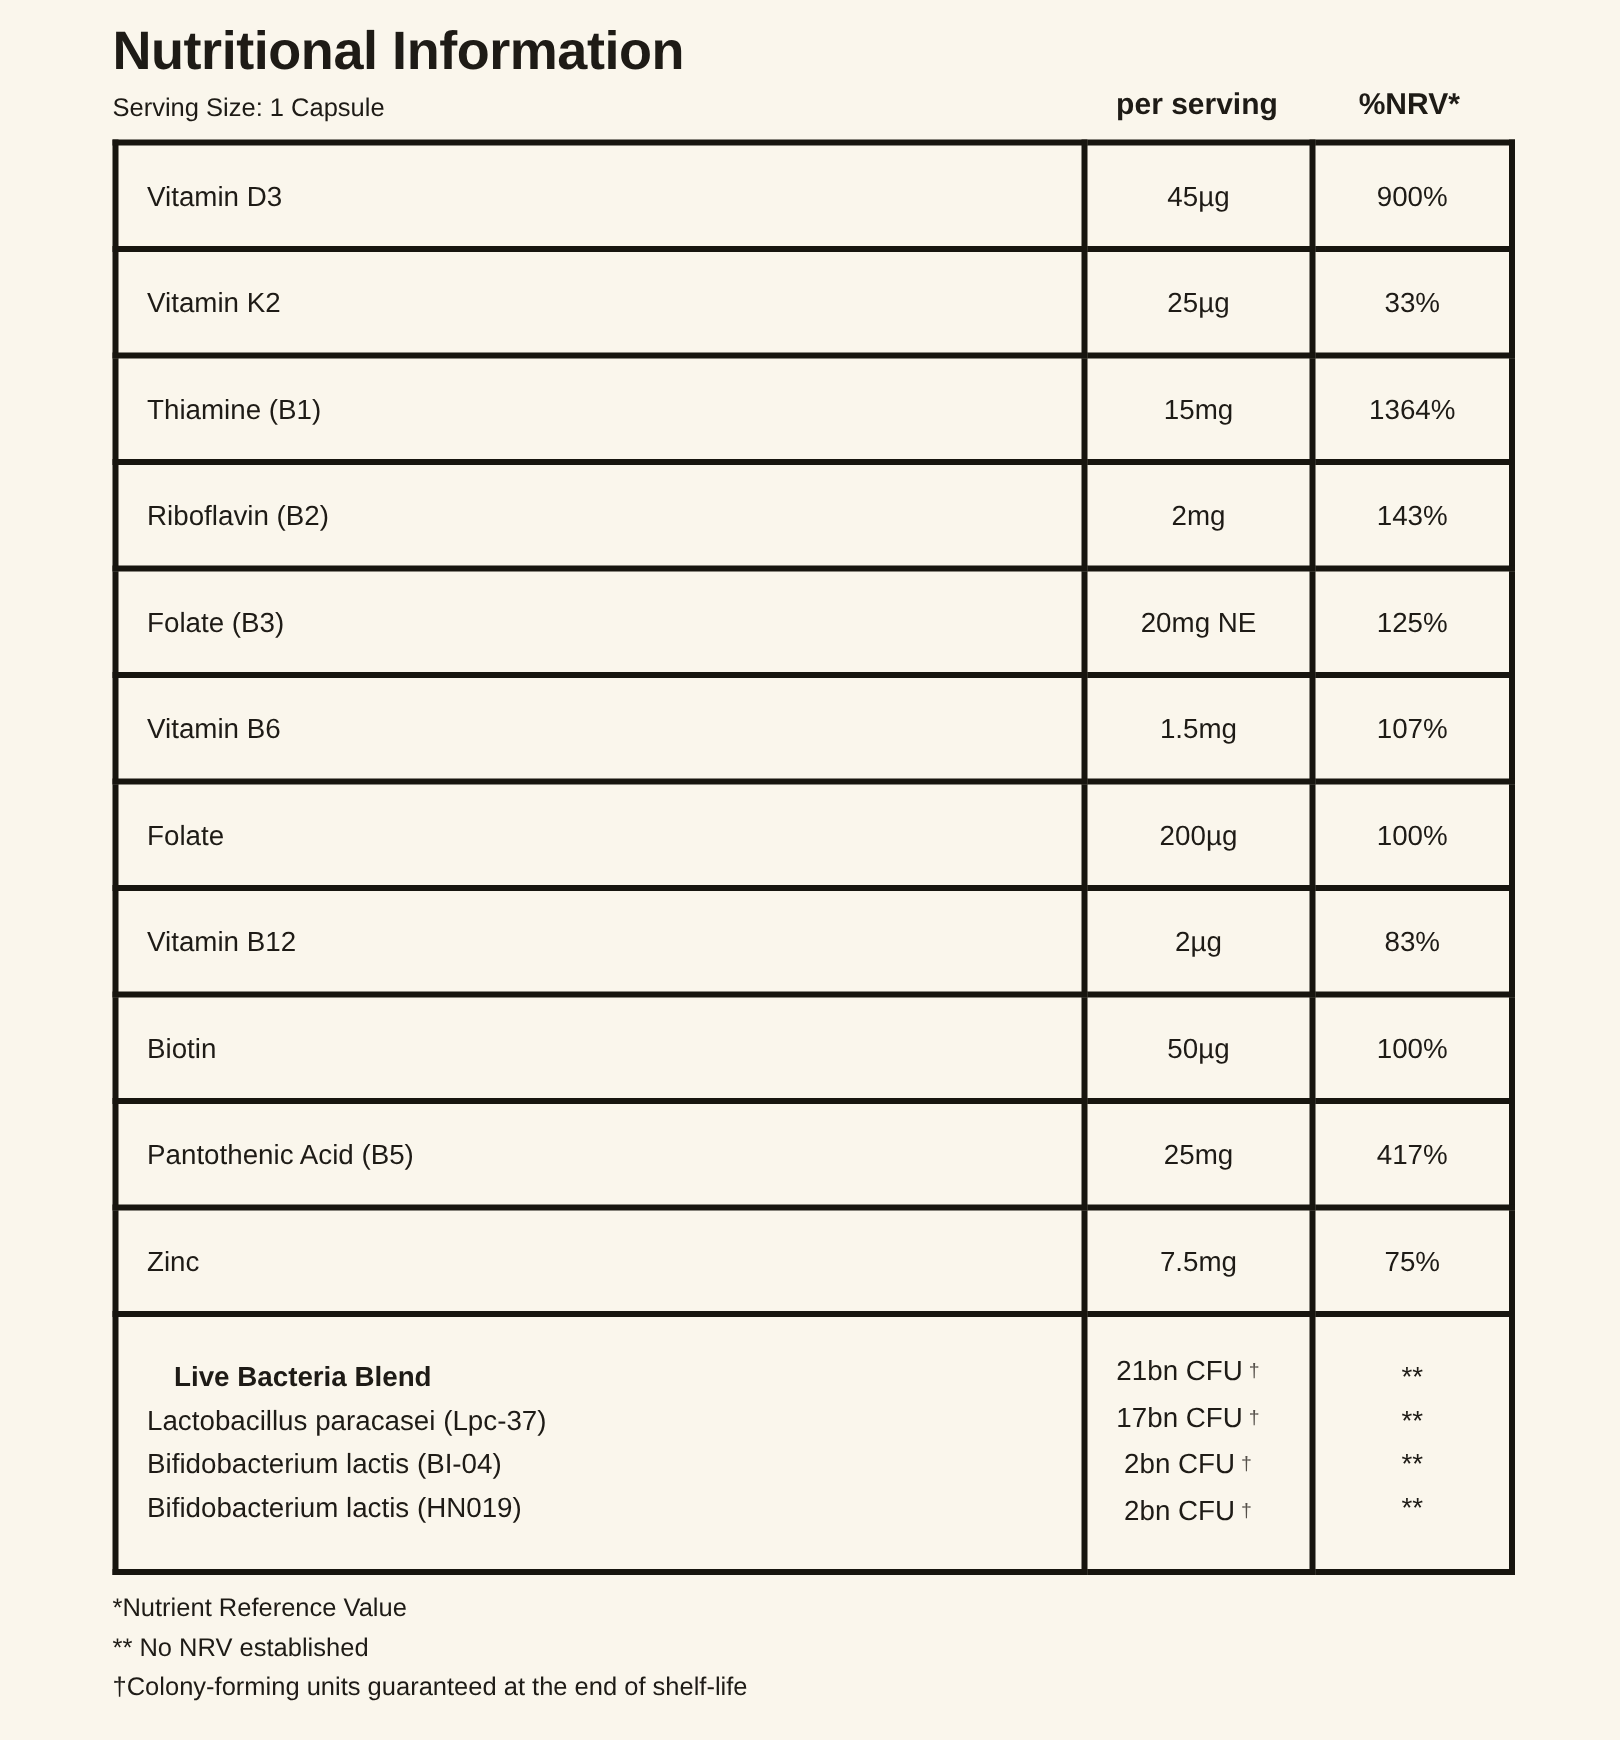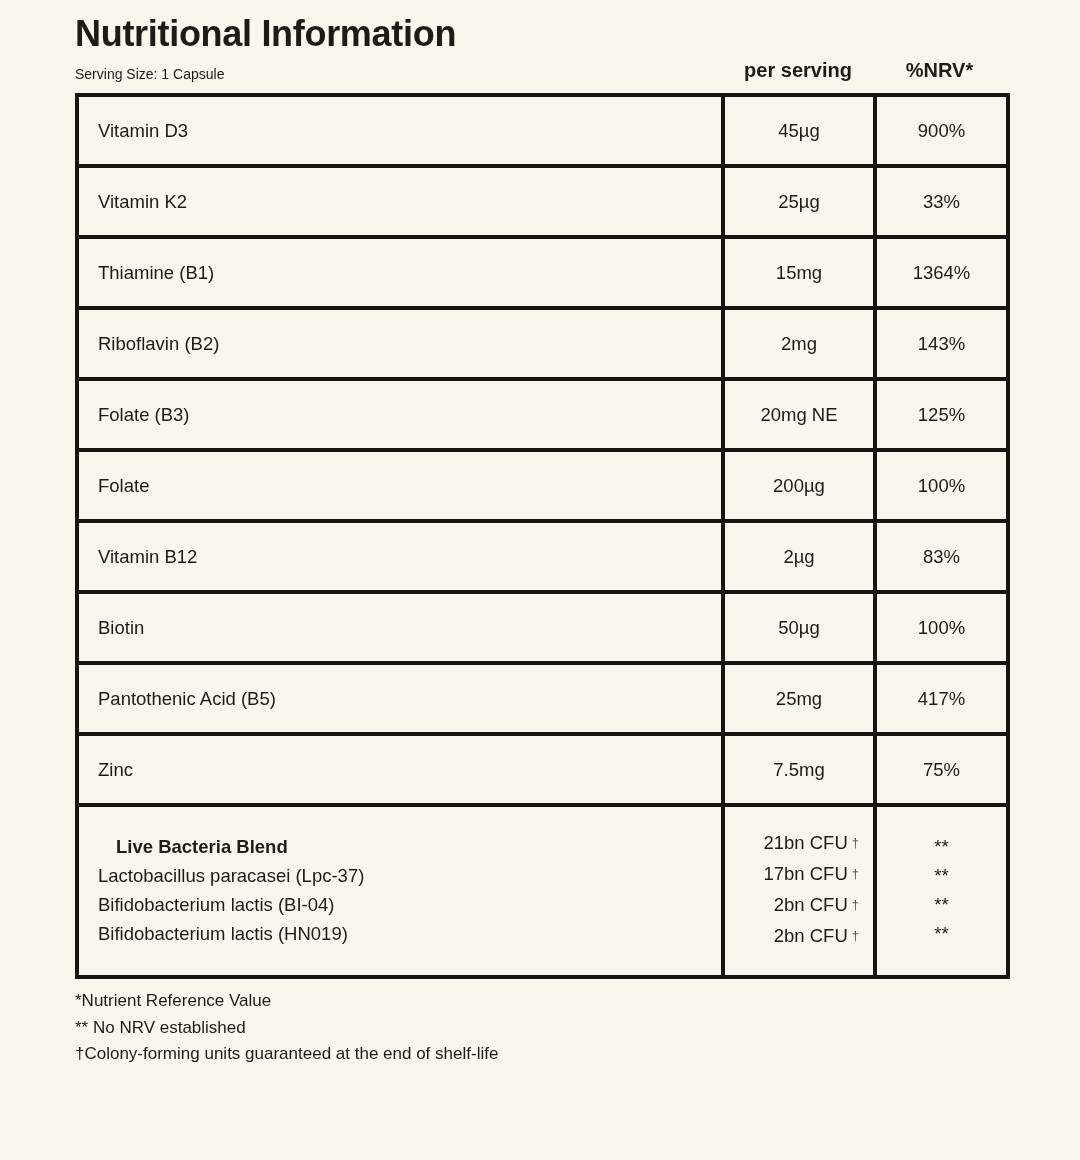--- a/index.html
+++ b/index.html
@@ -28,21 +28,21 @@
     line-height: 1.2;
   }
   .subhead-row {
     display: flex;
     align-items: flex-end;
     width: 931px;
     margin-bottom: 10px;
   }
   .serving {
     flex: 1;
-    font-size: 14px;
+    font-size: 17px;
     padding-bottom: 1px;
   }
   .col-label {
     font-size: 20px;
     font-weight: 700;
     text-align: center;
     padding-bottom: 1px;
   }
   .col-label.per-serving { width: 150px; }
   .col-label.nrv { width: 133px; }
@@ -61,21 +61,21 @@
     vertical-align: middle;
     padding: 0;
   }
   tr:not(.multi) td { height: 71px; }
   td.name { text-align: left; padding-left: 19px; }
   td.amount, td.nrv { text-align: center; }
 
   tr.multi td { padding-top: 22px; padding-bottom: 23px; }
   tr.multi td.name { padding-left: 19px; }
   tr.multi .line { line-height: 28.8px; }
-  tr.multi td.amount { text-align: right; padding-right: 14px; }
+  tr.multi td.amount { text-align: center; padding-right: 14px; }
   tr.multi td.nrv { text-align: center; }
 
   .bold { font-weight: 700; margin-left: 18px; }
   .dg {
     display: inline-block;
     font-size: 13px;
     color: var(--muted);
     margin-left: 4px;
     position: relative;
     top: -2px;
@@ -155,20 +155,31 @@
           </td>
           <td class="amount">
             <div class="line"><span>20mg NE</span></div>
           </td>
           <td class="nrv">
             <div class="line">125%</div>
           </td>
         </tr>
         <tr>
           <td class="name">
+            <div class="line">Vitamin B6</div>
+          </td>
+          <td class="amount">
+            <div class="line"><span>1.5mg</span></div>
+          </td>
+          <td class="nrv">
+            <div class="line">107%</div>
+          </td>
+        </tr>
+        <tr>
+          <td class="name">
             <div class="line">Folate</div>
           </td>
           <td class="amount">
             <div class="line"><span>200µg</span></div>
           </td>
           <td class="nrv">
             <div class="line">100%</div>
           </td>
         </tr>
         <tr>

